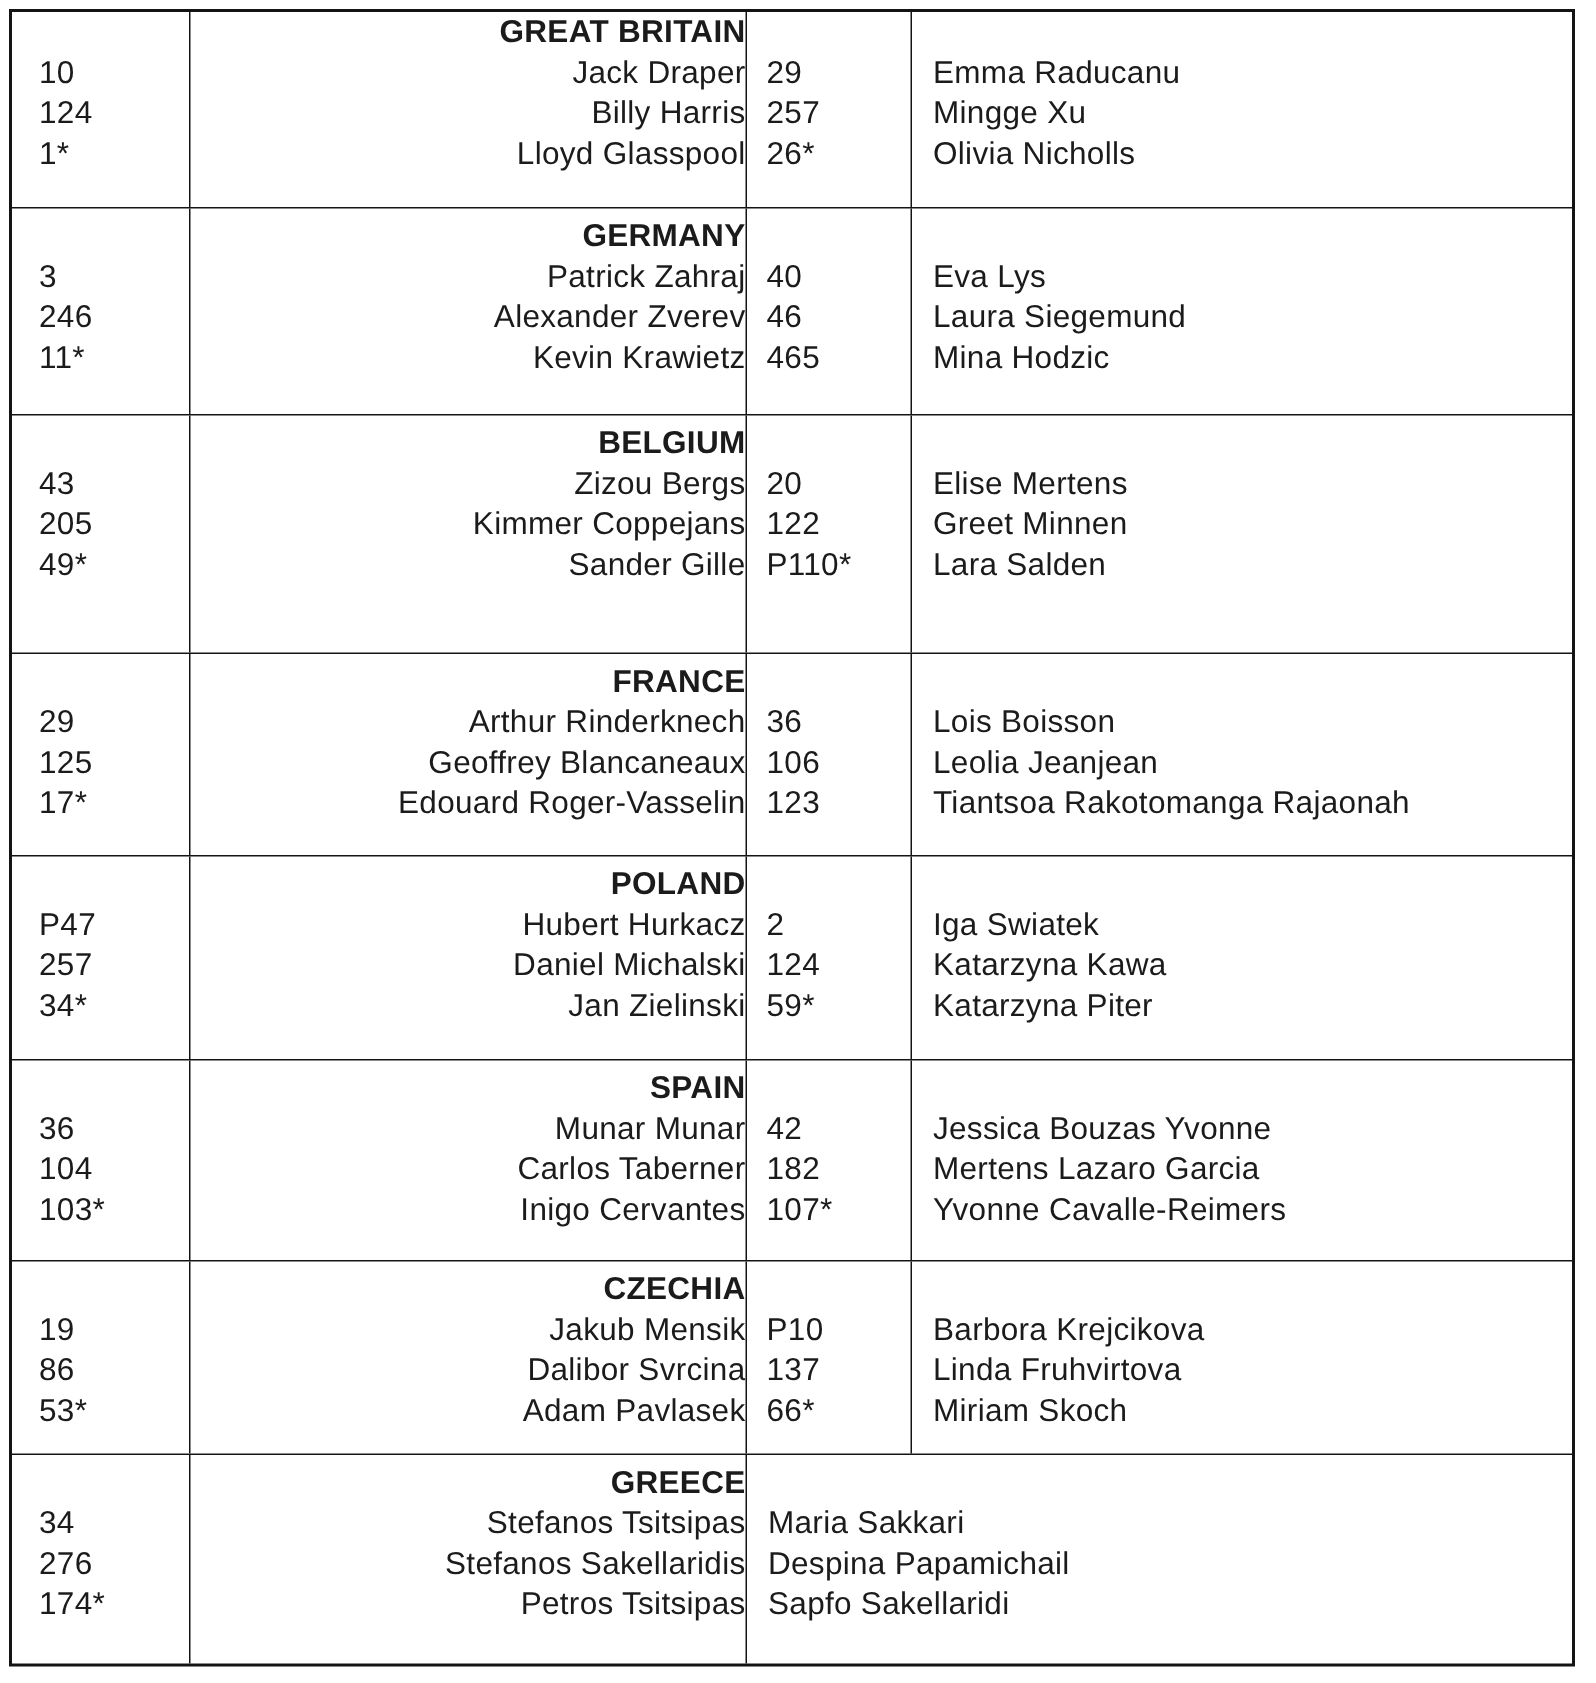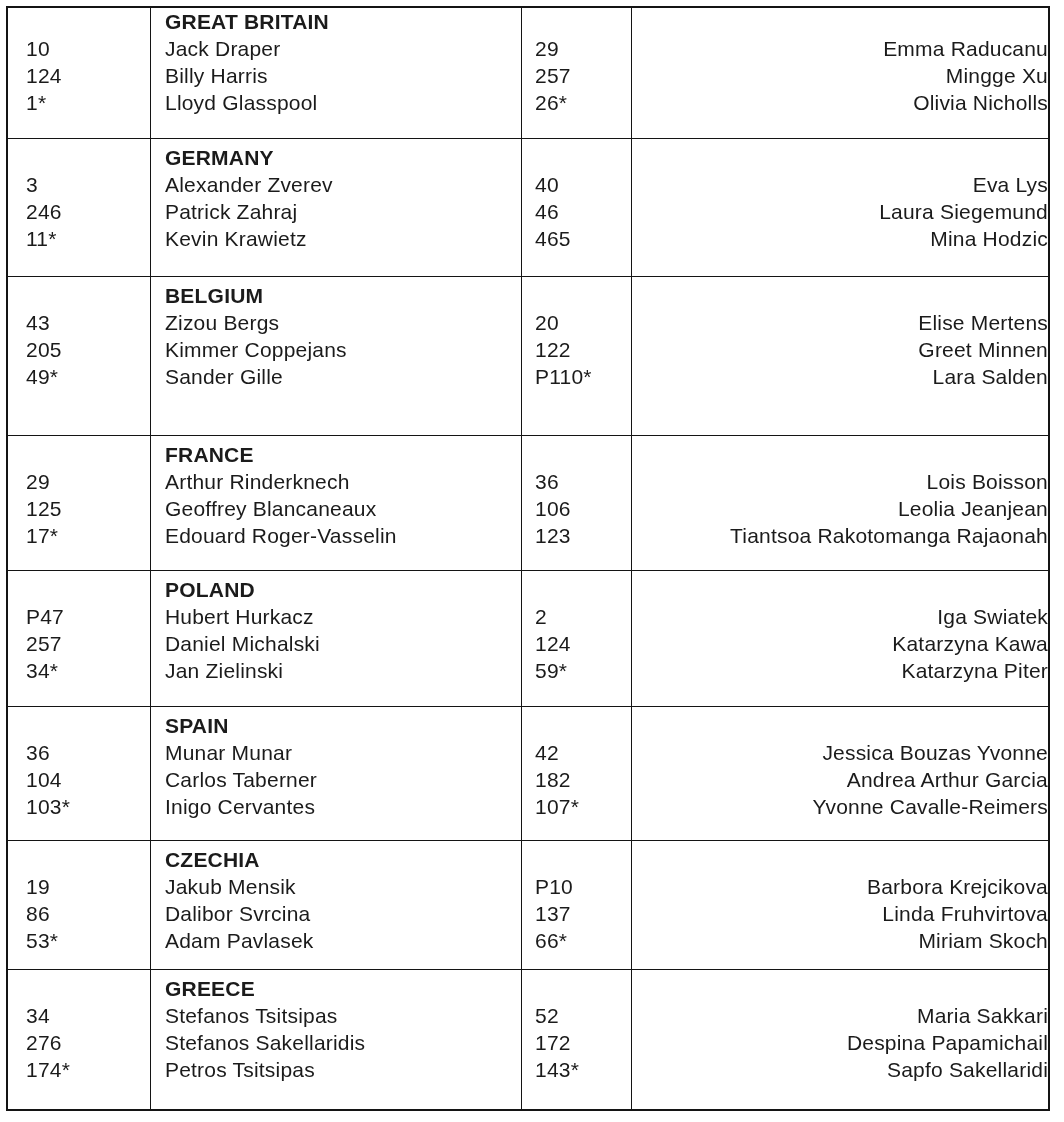--- a/index.html
+++ b/index.html
@@ -41,38 +41,38 @@
   .row-5 { height: 134px; }
   .row-6 { height: 129px; }
   .row-7 { height: 139px; border-bottom: none; }
   .cell {
     box-sizing: border-box;
     padding-top: 5px;
     overflow: hidden;
   }
   .row-0 .cell { padding-top: 0px; }
   .c1 {
-    width: 143px;
+    width: 119px;
     border-right: 1.7px solid #141414;
     padding-left: 18px;
   }
   .c2 {
     width: 371px;
     border-right: 1.7px solid #141414;
     padding-left: 14px;
+    text-align: right;
   }
   .c3 {
     width: 110px;
     border-right: 1.7px solid #141414;
     padding-left: 13px;
   }
   .c4 {
     flex: 1;
     padding-left: 14px;
-    text-align: right;
   }
   .line {
     height: 27px;
     line-height: 27px;
     font-size: 21px;
     letter-spacing: 0.2px;
     color: #1b1b1b;
     white-space: nowrap;
   }
   .country-name {
@@ -113,22 +113,22 @@
 
   <div class="trow row-1">
     <div class="cell c1">
       <div class="line spacer"></div>
       <div class="line">3</div>
       <div class="line">246</div>
       <div class="line">11*</div>
     </div>
     <div class="cell c2">
       <div class="line country-name">GERMANY</div>
+      <div class="line">Patrick Zahraj</div>
       <div class="line">Alexander Zverev</div>
-      <div class="line">Patrick Zahraj</div>
       <div class="line">Kevin Krawietz</div>
     </div>
     <div class="cell c3">
       <div class="line spacer"></div>
       <div class="line">40</div>
       <div class="line">46</div>
       <div class="line">465</div>
     </div>
     <div class="cell c4">
       <div class="line spacer"></div>
@@ -234,21 +234,21 @@
     </div>
     <div class="cell c3">
       <div class="line spacer"></div>
       <div class="line">42</div>
       <div class="line">182</div>
       <div class="line">107*</div>
     </div>
     <div class="cell c4">
       <div class="line spacer"></div>
       <div class="line">Jessica Bouzas Yvonne</div>
-      <div class="line">Andrea Arthur Garcia</div>
+      <div class="line">Mertens Lazaro Garcia</div>
       <div class="line">Yvonne Cavalle-Reimers</div>
     </div>
   </div>
 
   <div class="trow row-6">
     <div class="cell c1">
       <div class="line spacer"></div>
       <div class="line">19</div>
       <div class="line">86</div>
       <div class="line">53*</div>
@@ -279,26 +279,20 @@
       <div class="line">34</div>
       <div class="line">276</div>
       <div class="line">174*</div>
     </div>
     <div class="cell c2">
       <div class="line country-name">GREECE</div>
       <div class="line">Stefanos Tsitsipas</div>
       <div class="line">Stefanos Sakellaridis</div>
       <div class="line">Petros Tsitsipas</div>
     </div>
-    <div class="cell c3">
-      <div class="line spacer"></div>
-      <div class="line">52</div>
-      <div class="line">172</div>
-      <div class="line">143*</div>
-    </div>
     <div class="cell c4">
       <div class="line spacer"></div>
       <div class="line">Maria Sakkari</div>
       <div class="line">Despina Papamichail</div>
       <div class="line">Sapfo Sakellaridi</div>
     </div>
   </div>
 </div>
 </div>
 

